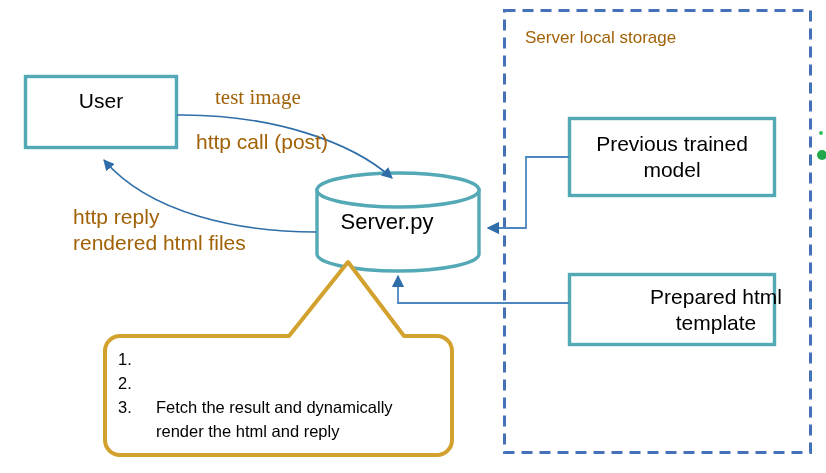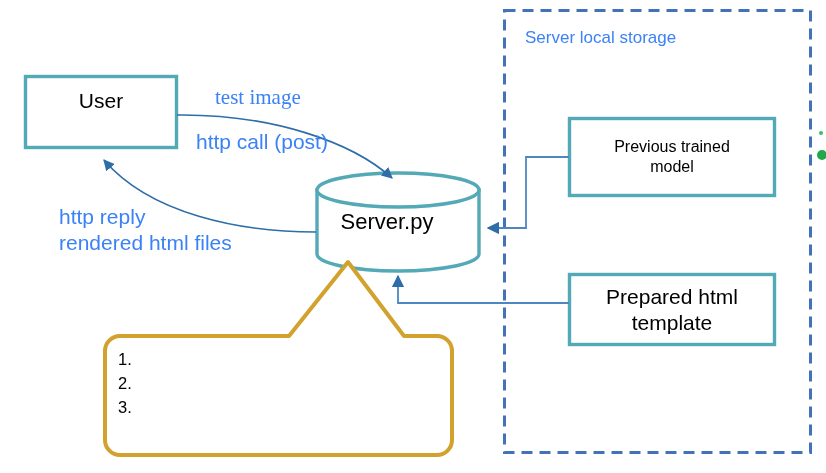--- a/index.html
+++ b/index.html
@@ -23,21 +23,21 @@
     position: absolute;
     left: 0;
     top: 0;
     width: 826px;
     height: 473px;
   }
   .lbl {
     position: absolute;
     line-height: 1.18;
     white-space: pre;
-    color: #3b82f6;
+    color: #a16207;
   }
 
   
   .node-text {
     position: absolute;
     display: flex;
     align-items: center;
     justify-content: center;
     text-align: center;
     color: #000000;
@@ -49,21 +49,21 @@
     font-size: 21px;
   }
   #server-label {
     left: 316px; top: 188px;
     width: 142px; height: 68px;
     font-size: 22px;
   }
   #model-label {
     left: 569px; top: 118px;
     width: 206px; height: 78px;
-    font-size: 16px;
+    font-size: 21px;
     line-height: 1.22;
   }
   #template-label {
     left: 569px; top: 274px;
     width: 206px; height: 71px;
     font-size: 21px;
     line-height: 1.22;
   }
 
   
@@ -75,21 +75,21 @@
     left: 215px; top: 85px;
     font-size: 21px;
     font-family: Liberation Serif, serif;
   }
   #edge-http-call {
     left: 196px; top: 130px;
     font-size: 21px;
     text-align: center;
   }
   #edge-http-reply {
-    left: 59px; top: 204px;
+    left: 73px; top: 204px;
     font-size: 21px;
     line-height: 1.22;
     text-align: left;
   }
 
   
   #callout-list {
     position: absolute;
     left: 118px; top: 348px;
     width: 325px;
@@ -159,37 +159,39 @@
     <circle cx="821" cy="133" r="2" fill="#3DBE63"></circle>
   </svg>
 
   <div class="node-text" id="user-label">User</div>
 
   <div class="node-text" id="server-label">Server.py</div>
 
   <div class="node-text" id="model-label" style="white-space: pre-line;">Previous trained
 model</div>
 
-  <div class="node-text" id="template-label" style="white-space: pre-line;">Prepared html
+  <div class="node-text" id="template-label" style="white-space: pre-line; padding-left: 44px;">Prepared html
 template</div>
 
   <div class="lbl" id="storage-title">Server local storage</div>
 
   <div class="lbl" id="edge-test-image">test image</div>
 
   <div class="lbl" id="edge-http-call">http call (post)</div>
 
   <div class="lbl" id="edge-http-reply" style="white-space: pre-line;">http reply
 rendered html files</div>
 
   <div id="callout-list">
     <div class="row">
       <span class="num">1.</span>
     </div>
     <div class="row">
       <span class="num">2.</span>
     </div>
     <div class="row">
       <span class="num">3.</span>
+      <span class="txt" style="white-space: pre-line;">Fetch the result and dynamically
+render the html  and reply</span>
     </div>
   </div>
 
 </div>
 
 </body></html>

